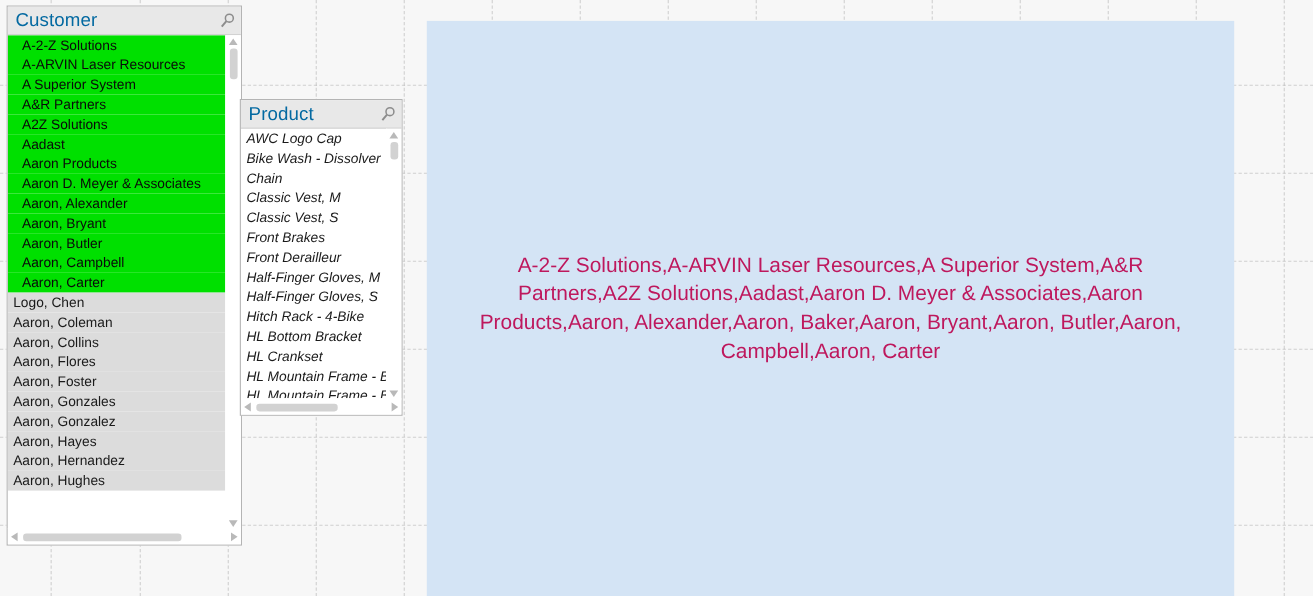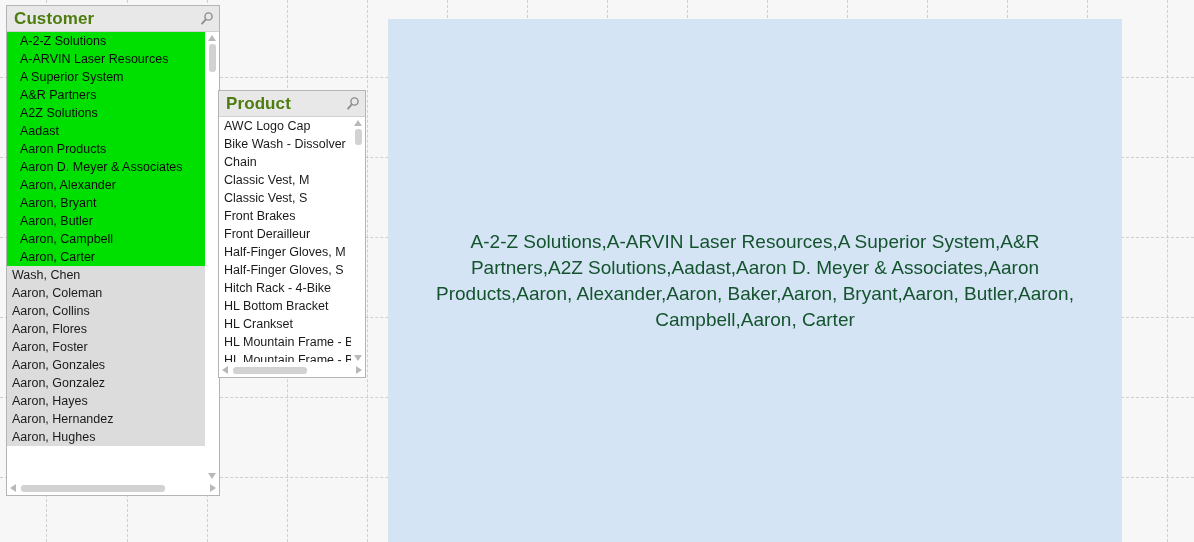--- a/index.html
+++ b/index.html
@@ -49,22 +49,22 @@
     height: 26px;
     background: #e8e8e8;
     border-bottom: 1px solid #d0d0d0;
     display: flex;
     align-items: center;
     padding: 0 4px 0 7px;
     box-sizing: border-box;
   }
   .lb-title-text {
     font-size: 17px;
-    color: #4d7c0f;
-    font-weight: bold;
+    color: #0369a1;
+    font-weight: normal;
     letter-spacing: .1px;
     white-space: nowrap;
     overflow: hidden;
     flex: 1 1 auto;
   }
   .lb-search {
     flex: 0 0 auto;
     width: 16px; height: 16px;
     display: block;
     opacity: .62;
@@ -212,21 +212,21 @@
         <div class="row sel">A&amp;R Partners</div>
         <div class="row sel">A2Z Solutions</div>
         <div class="row sel">Aadast</div>
         <div class="row sel">Aaron Products</div>
         <div class="row sel">Aaron D. Meyer &amp; Associates</div>
         <div class="row sel">Aaron, Alexander</div>
         <div class="row sel">Aaron, Bryant</div>
         <div class="row sel">Aaron, Butler</div>
         <div class="row sel">Aaron, Campbell</div>
         <div class="row sel">Aaron, Carter</div>
-        <div class="row alt">Wash, Chen</div>
+        <div class="row alt">Logo, Chen</div>
         <div class="row alt">Aaron, Coleman</div>
         <div class="row alt">Aaron, Collins</div>
         <div class="row alt">Aaron, Flores</div>
         <div class="row alt">Aaron, Foster</div>
         <div class="row alt">Aaron, Gonzales</div>
         <div class="row alt">Aaron, Gonzalez</div>
         <div class="row alt">Aaron, Hayes</div>
         <div class="row alt">Aaron, Hernandez</div>
         <div class="row alt">Aaron, Hughes</div>
       </div>
@@ -244,21 +244,21 @@
 </div>
 
 <div class="listbox" id="product-listbox" style="left: 218px; top: 73px; width: 148px; height: 288px; margin-top: 17px;">
   <div class="lb-title">
     <span class="lb-title-text">Product</span>
     <svg class="lb-search" viewBox="0 0 16 16">
       <circle cx="9.5" cy="5.5" r="3.6" fill="none" stroke="#555" stroke-width="1.4"></circle>
       <line x1="6.8" y1="8.3" x2="2.6" y2="13.2" stroke="#555" stroke-width="1.8"></line>
     </svg>
   </div>
-  <div class="lb-body" id="product-body" style="top: 26px; height: 247px;">
+  <div class="lb-body" id="product-body" style="top: 26px; height: 247px; font-style: italic;">
     <div class="lb-rows" id="product-rows">
         <div class="row">AWC Logo Cap</div>
         <div class="row">Bike Wash - Dissolver</div>
         <div class="row">Chain</div>
         <div class="row">Classic Vest, M</div>
         <div class="row">Classic Vest, S</div>
         <div class="row">Front Brakes</div>
         <div class="row">Front Derailleur</div>
         <div class="row">Half-Finger Gloves, M</div>
         <div class="row">Half-Finger Gloves, S</div>
@@ -275,14 +275,14 @@
     </div>
   </div>
   <div class="hscroll">
     <div class="arrow-lt"></div>
     <div class="hthumb" id="prod-hthumb" style="left: 14px; width: 74px;"></div>
     <div class="arrow-rt"></div>
   </div>
 </div>
 
 <div id="text-object" style="left: 388px; top: 19px; width: 734px; height: 523px; background: rgb(212, 228, 245);">
-  <div class="to-inner" style="color: #14532d;">A-2-Z Solutions,A-ARVIN Laser Resources,A Superior System,A&amp;R Partners,A2Z Solutions,Aadast,Aaron D. Meyer &amp; Associates,Aaron Products,Aaron, Alexander,Aaron, Baker,Aaron, Bryant,Aaron, Butler,Aaron, Campbell,Aaron, Carter</div>
+  <div class="to-inner" style="color: #be185d;">A-2-Z Solutions,A-ARVIN Laser Resources,A Superior System,A&amp;R Partners,A2Z Solutions,Aadast,Aaron D. Meyer &amp; Associates,Aaron Products,Aaron, Alexander,Aaron, Baker,Aaron, Bryant,Aaron, Butler,Aaron, Campbell,Aaron, Carter</div>
 </div>
 
 </body></html>

